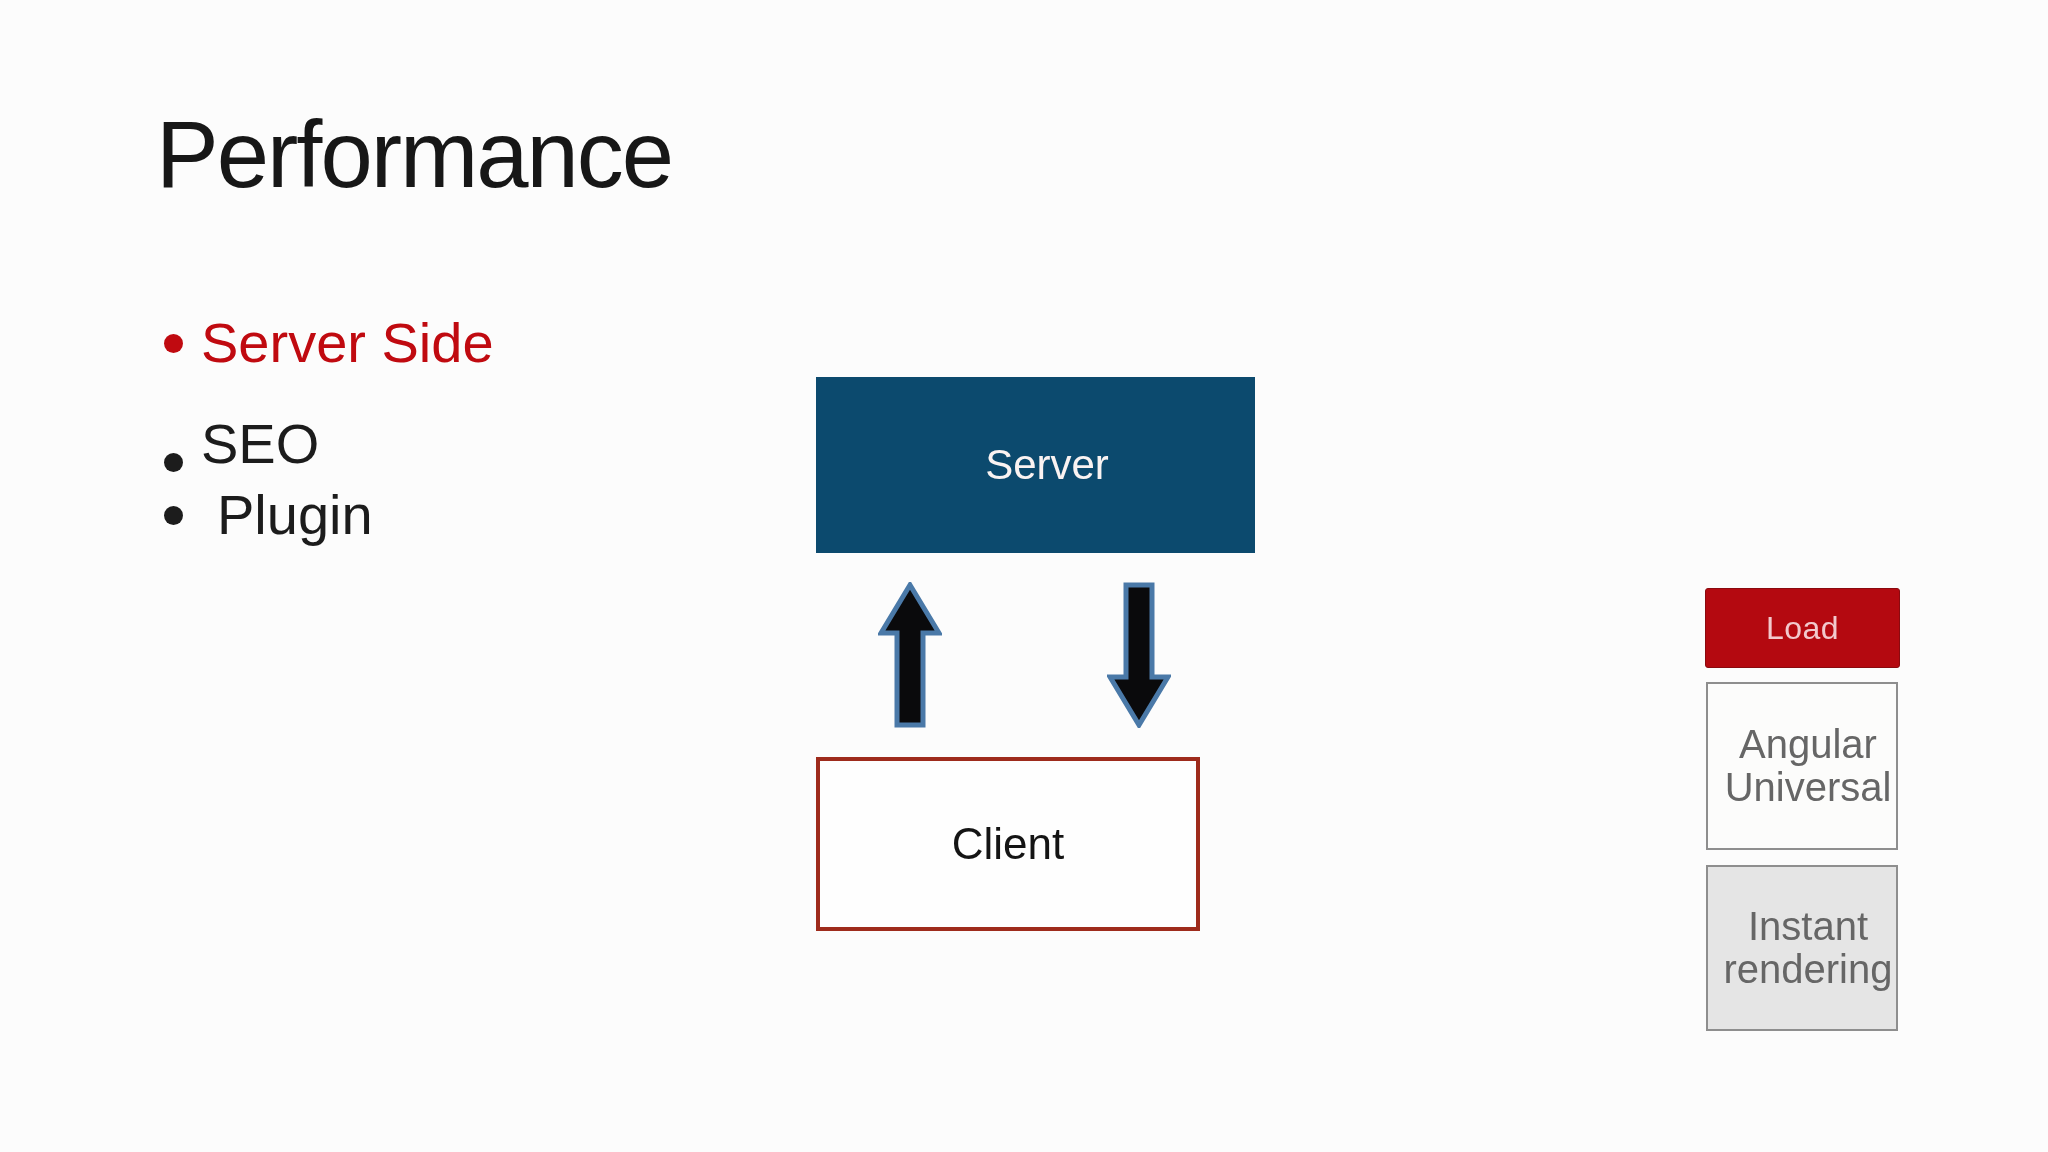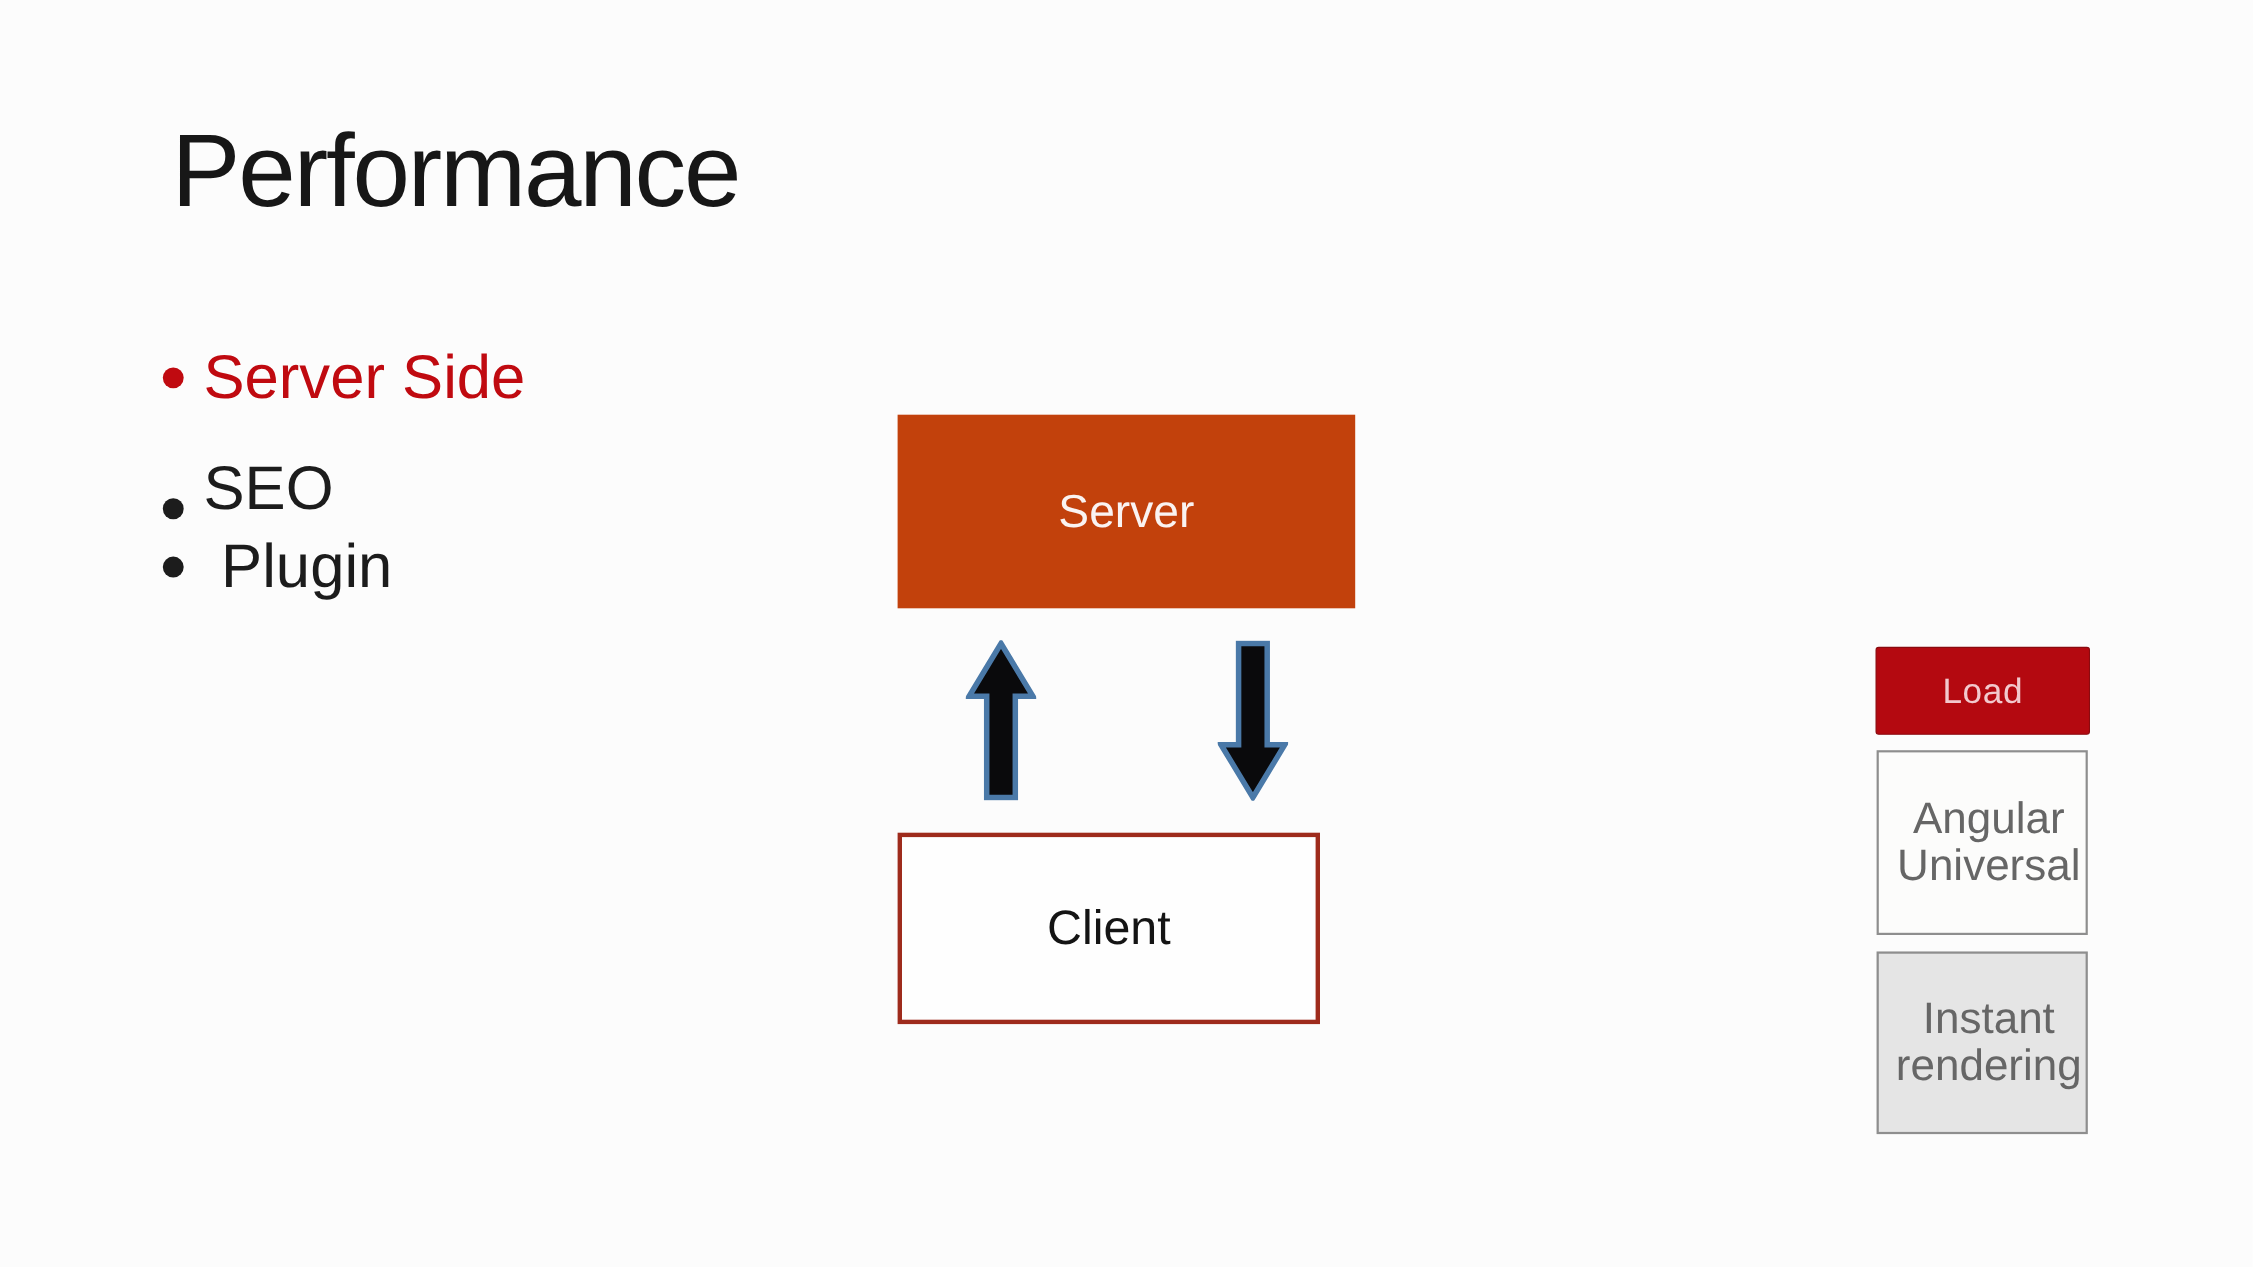--- a/index.html
+++ b/index.html
@@ -22,21 +22,21 @@
     margin: 0;
     font-size: 94px;
     font-weight: 300;
     letter-spacing: -2px;
     line-height: 1.0;
     white-space: nowrap;
   }
   
   .bullets {
     position: absolute;
-    left: 148px;
+    left: 164px;
     top: 300px;
     margin: 0;
     padding: 0;
     list-style: none;
   }
   .bullets li {
     display: flex;
     align-items: center;
     height: 86px;
     font-size: 56px;
@@ -138,21 +138,21 @@
     <li style="color: rgb(28, 28, 28); align-items: flex-end;">
       <span class="bullet-dot"></span>
       <span>SEO</span>
     </li>
     <li style="color: rgb(28, 28, 28); gap: 16px;">
       <span class="bullet-dot"></span>
       <span>Plugin</span>
     </li>
   </ul>
 
-  <div class="server-box" style="background-color: #c2410c; color: rgb(250, 243, 242);">
+  <div class="server-box" style="background-color: #0c4a6e; color: rgb(250, 243, 242); padding-left: 23px;">
     <span>Server</span>
   </div>
 
   <svg class="arrow arrow-up" viewBox="0 0 64 146" style="--arrow-fill: #0A0A0C; --arrow-outline: #4A79A8;">
     <polygon points="32,3 61,51 45,51 45,143 19,143 19,51 3,51"></polygon>
   </svg>
 
   <svg class="arrow arrow-down" viewBox="0 0 64 146" style="--arrow-fill: #0A0A0C; --arrow-outline: #4A79A8;">
     <polygon points="19,3 45,3 45,95 61,95 32,143 3,95 19,95"></polygon>
   </svg>

